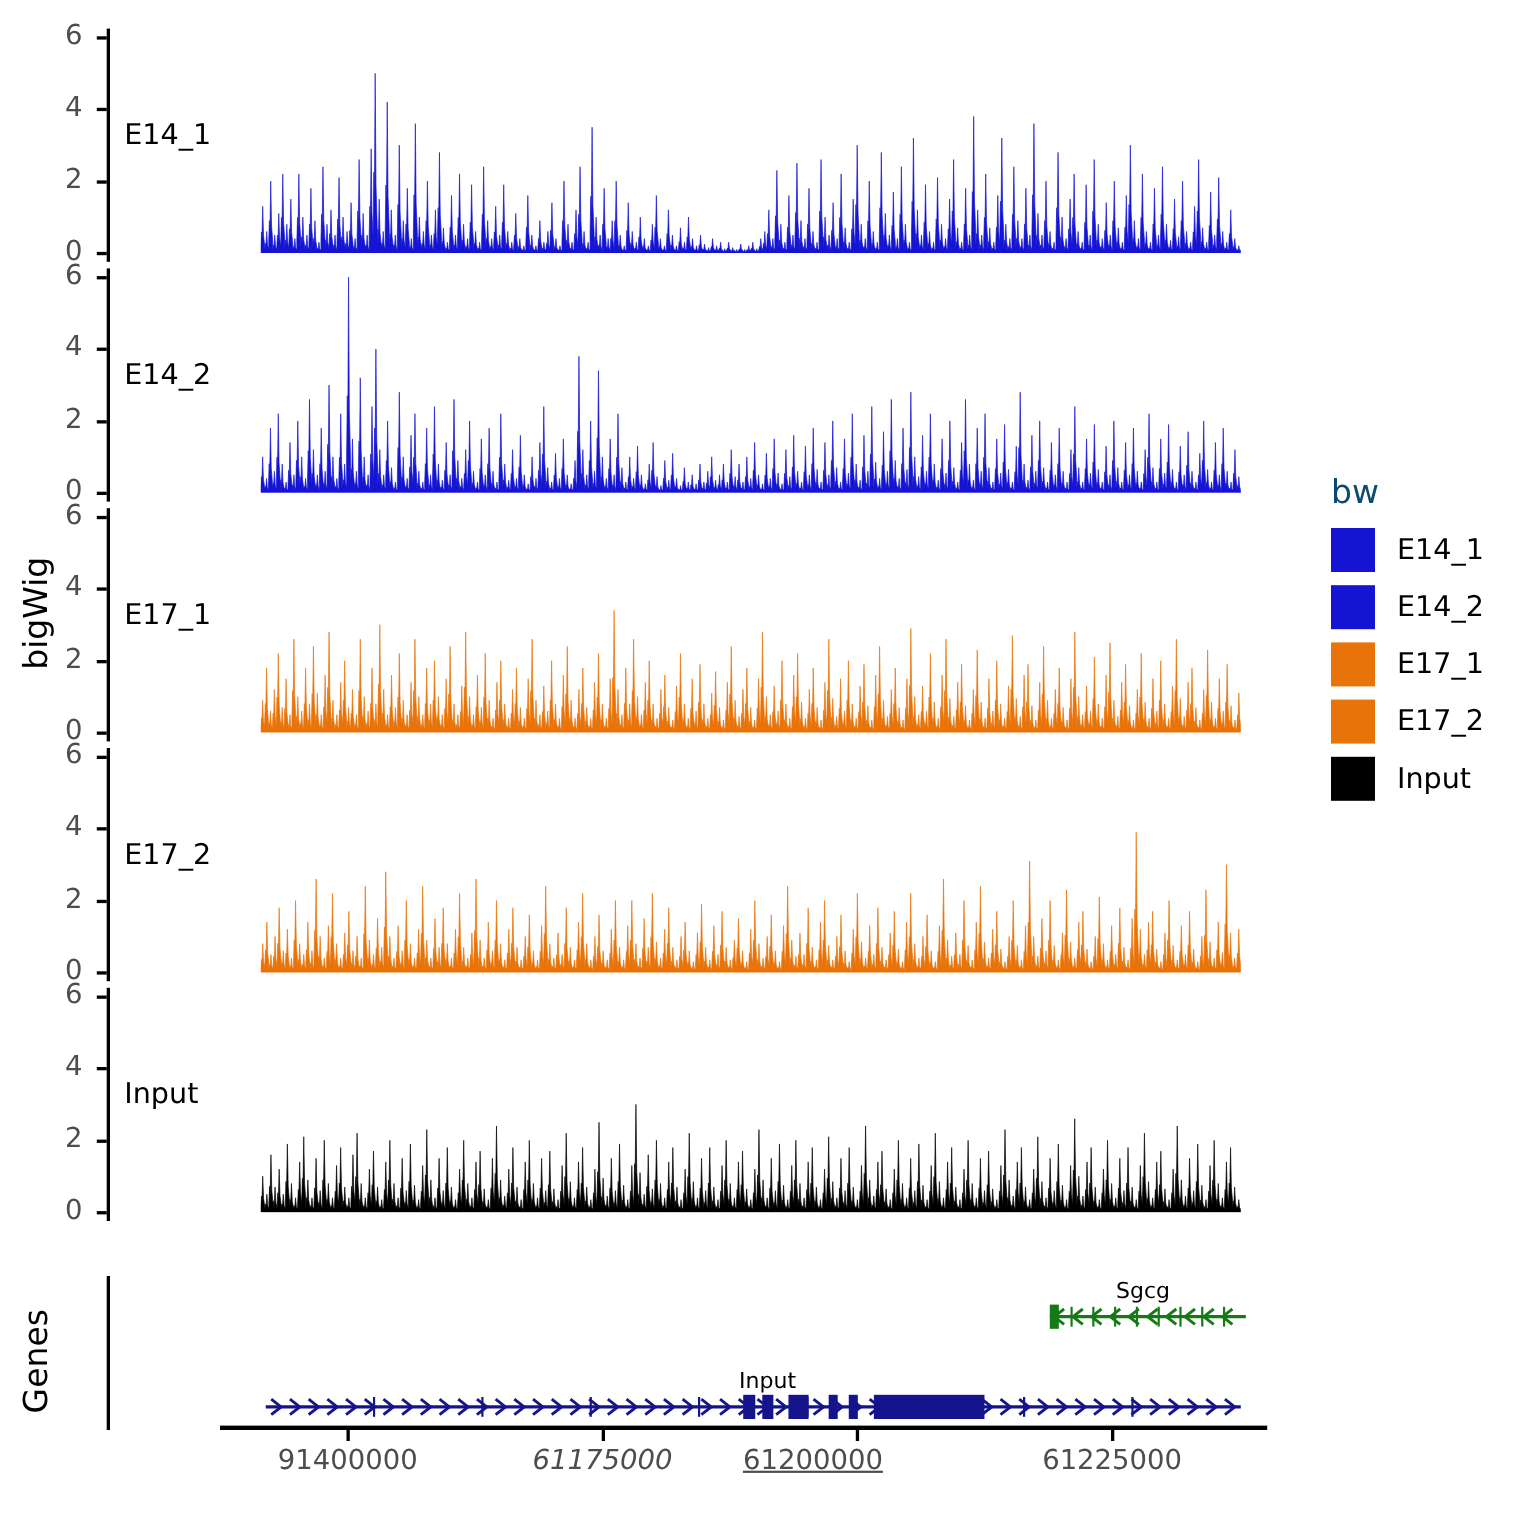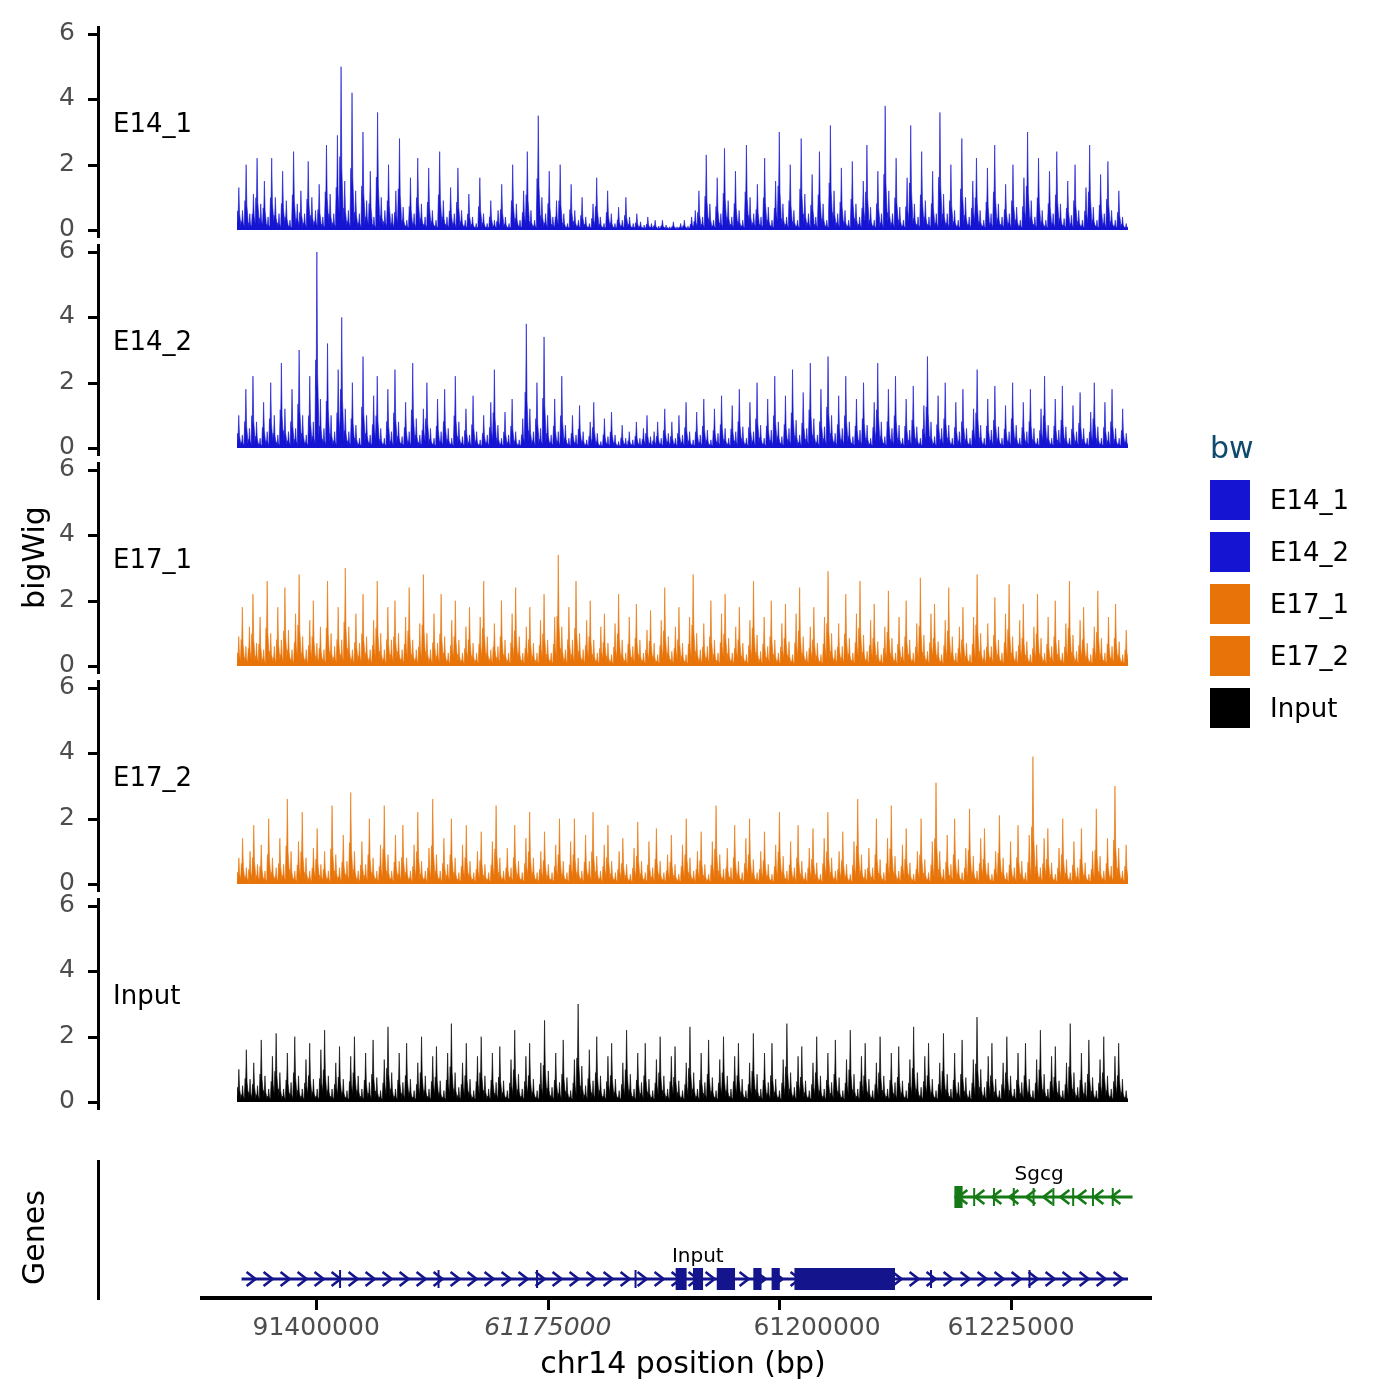--- a/index.html
+++ b/index.html
@@ -271,26 +271,25 @@
       <div class="gene-name" style="left:671.9230769230769px; top:1243px;">Input</div>
     </div>
 
   <div id="xaxis">
       <div class="xaxis-line" style="left:200px; top:1296px; width:952px;"></div>
       <div class="xtick" style="left:315.1764705882353px; top:1300px;"></div>
       <div class="xtick-label" style="left:236.1764705882353px; top:1312px; width:160px;">91400000</div>
       <div class="xtick" style="left:546.7941176470588px; top:1300px;"></div>
       <div class="xtick-label" style="left:467.7941176470588px; top:1312px; width:160px;font-style:italic;">61175000</div>
       <div class="xtick" style="left:778.4117647058823px; top:1300px;"></div>
-      <div class="xtick-label" style="left:737px; top:1312px; width:160px;">61200000</div>
+      <div class="xtick-label" style="left:659px; top:1312px; width:160px;text-decoration:underline;">61200000</div>
       <div class="xtick" style="left:1010.0294117647059px; top:1300px;"></div>
       <div class="xtick-label" style="left:931.0294117647059px; top:1312px; width:160px;text-align:center;">61225000</div>
     </div>
 
-  <div class="axis-title-x" style="left:418px; top:1345px; width:530px;">chr14 position (bp)</div>
 
   <div id="legend" style="left:1210px; top:430px;">
     <div class="legend-title" style="left:0px; top:0px;">bw</div>
     <div id="legend-items">
         <div class="legend-row" style="left:0px; top:50px;">
           <span class="legend-swatch" style="background:#1414d2;"></span>
           <span class="legend-label">E14_1</span>
         </div>
         <div class="legend-row" style="left:0px; top:102px;">
           <span class="legend-swatch" style="background:#1414d2;"></span>

